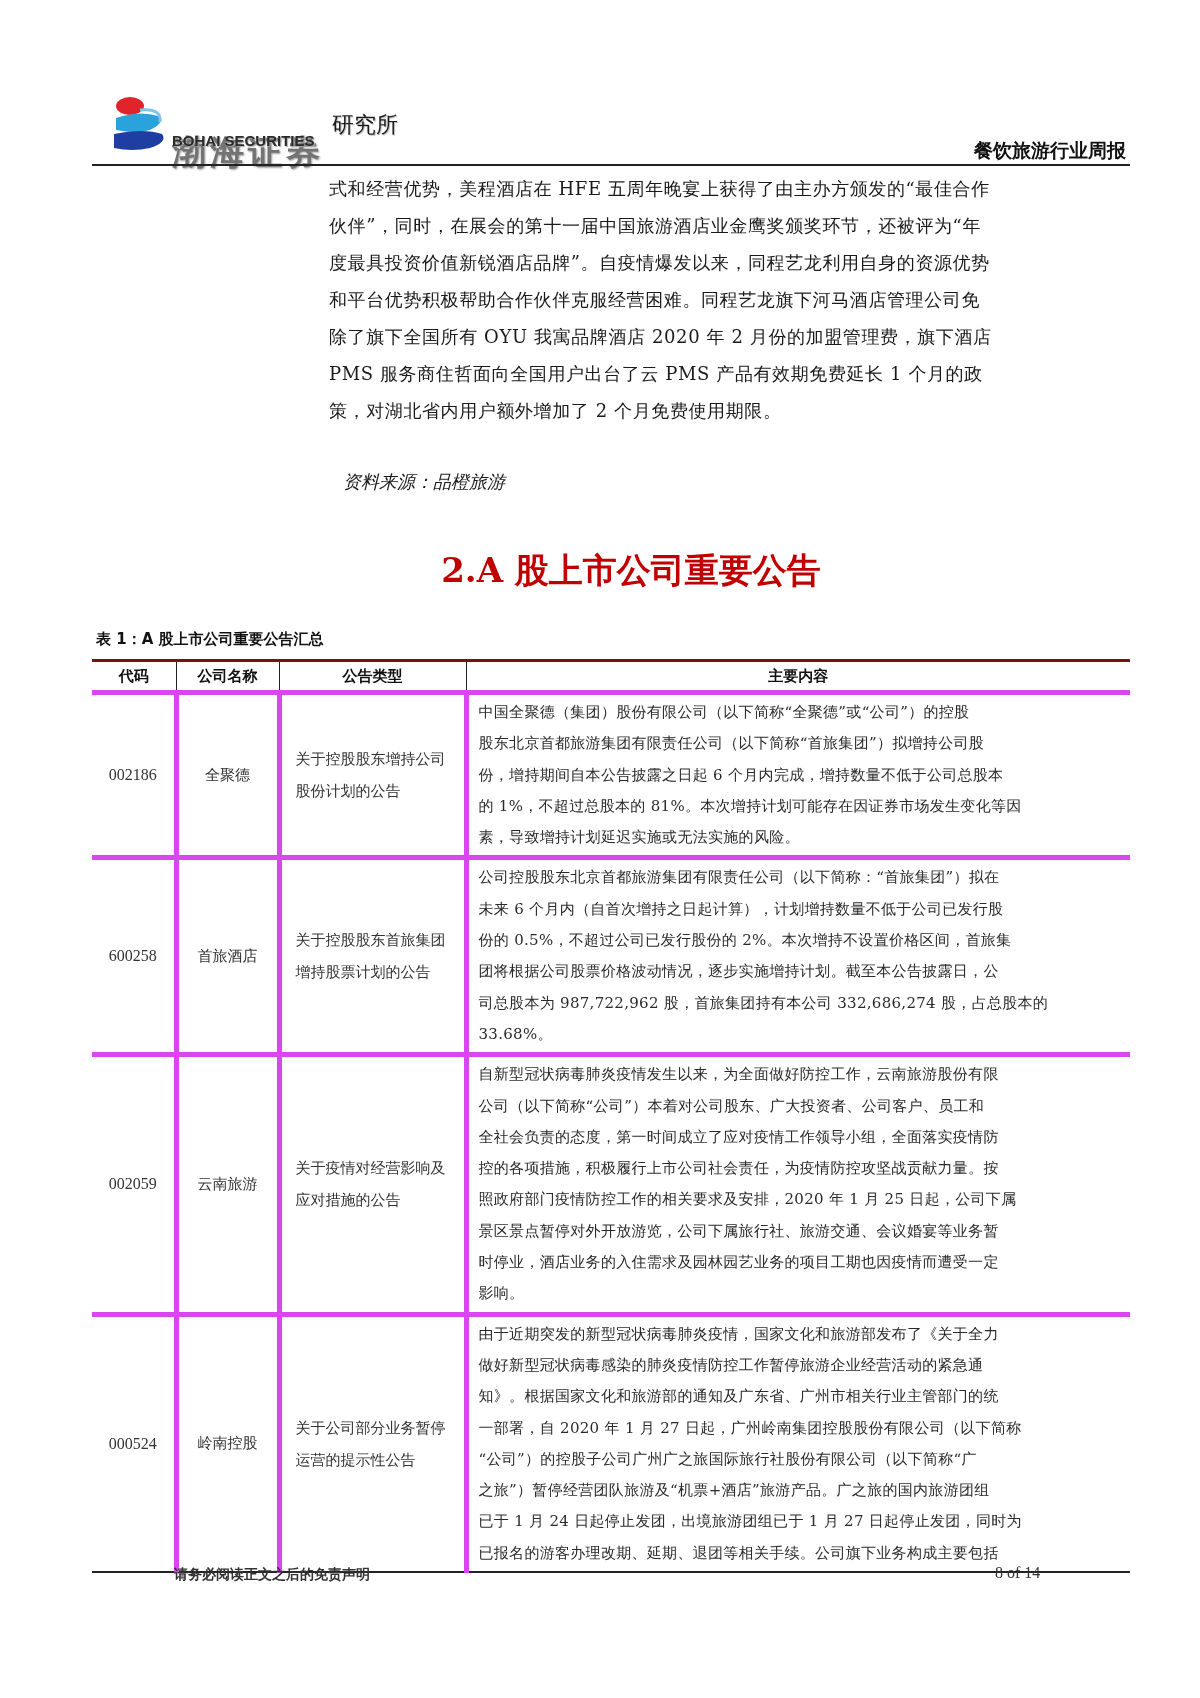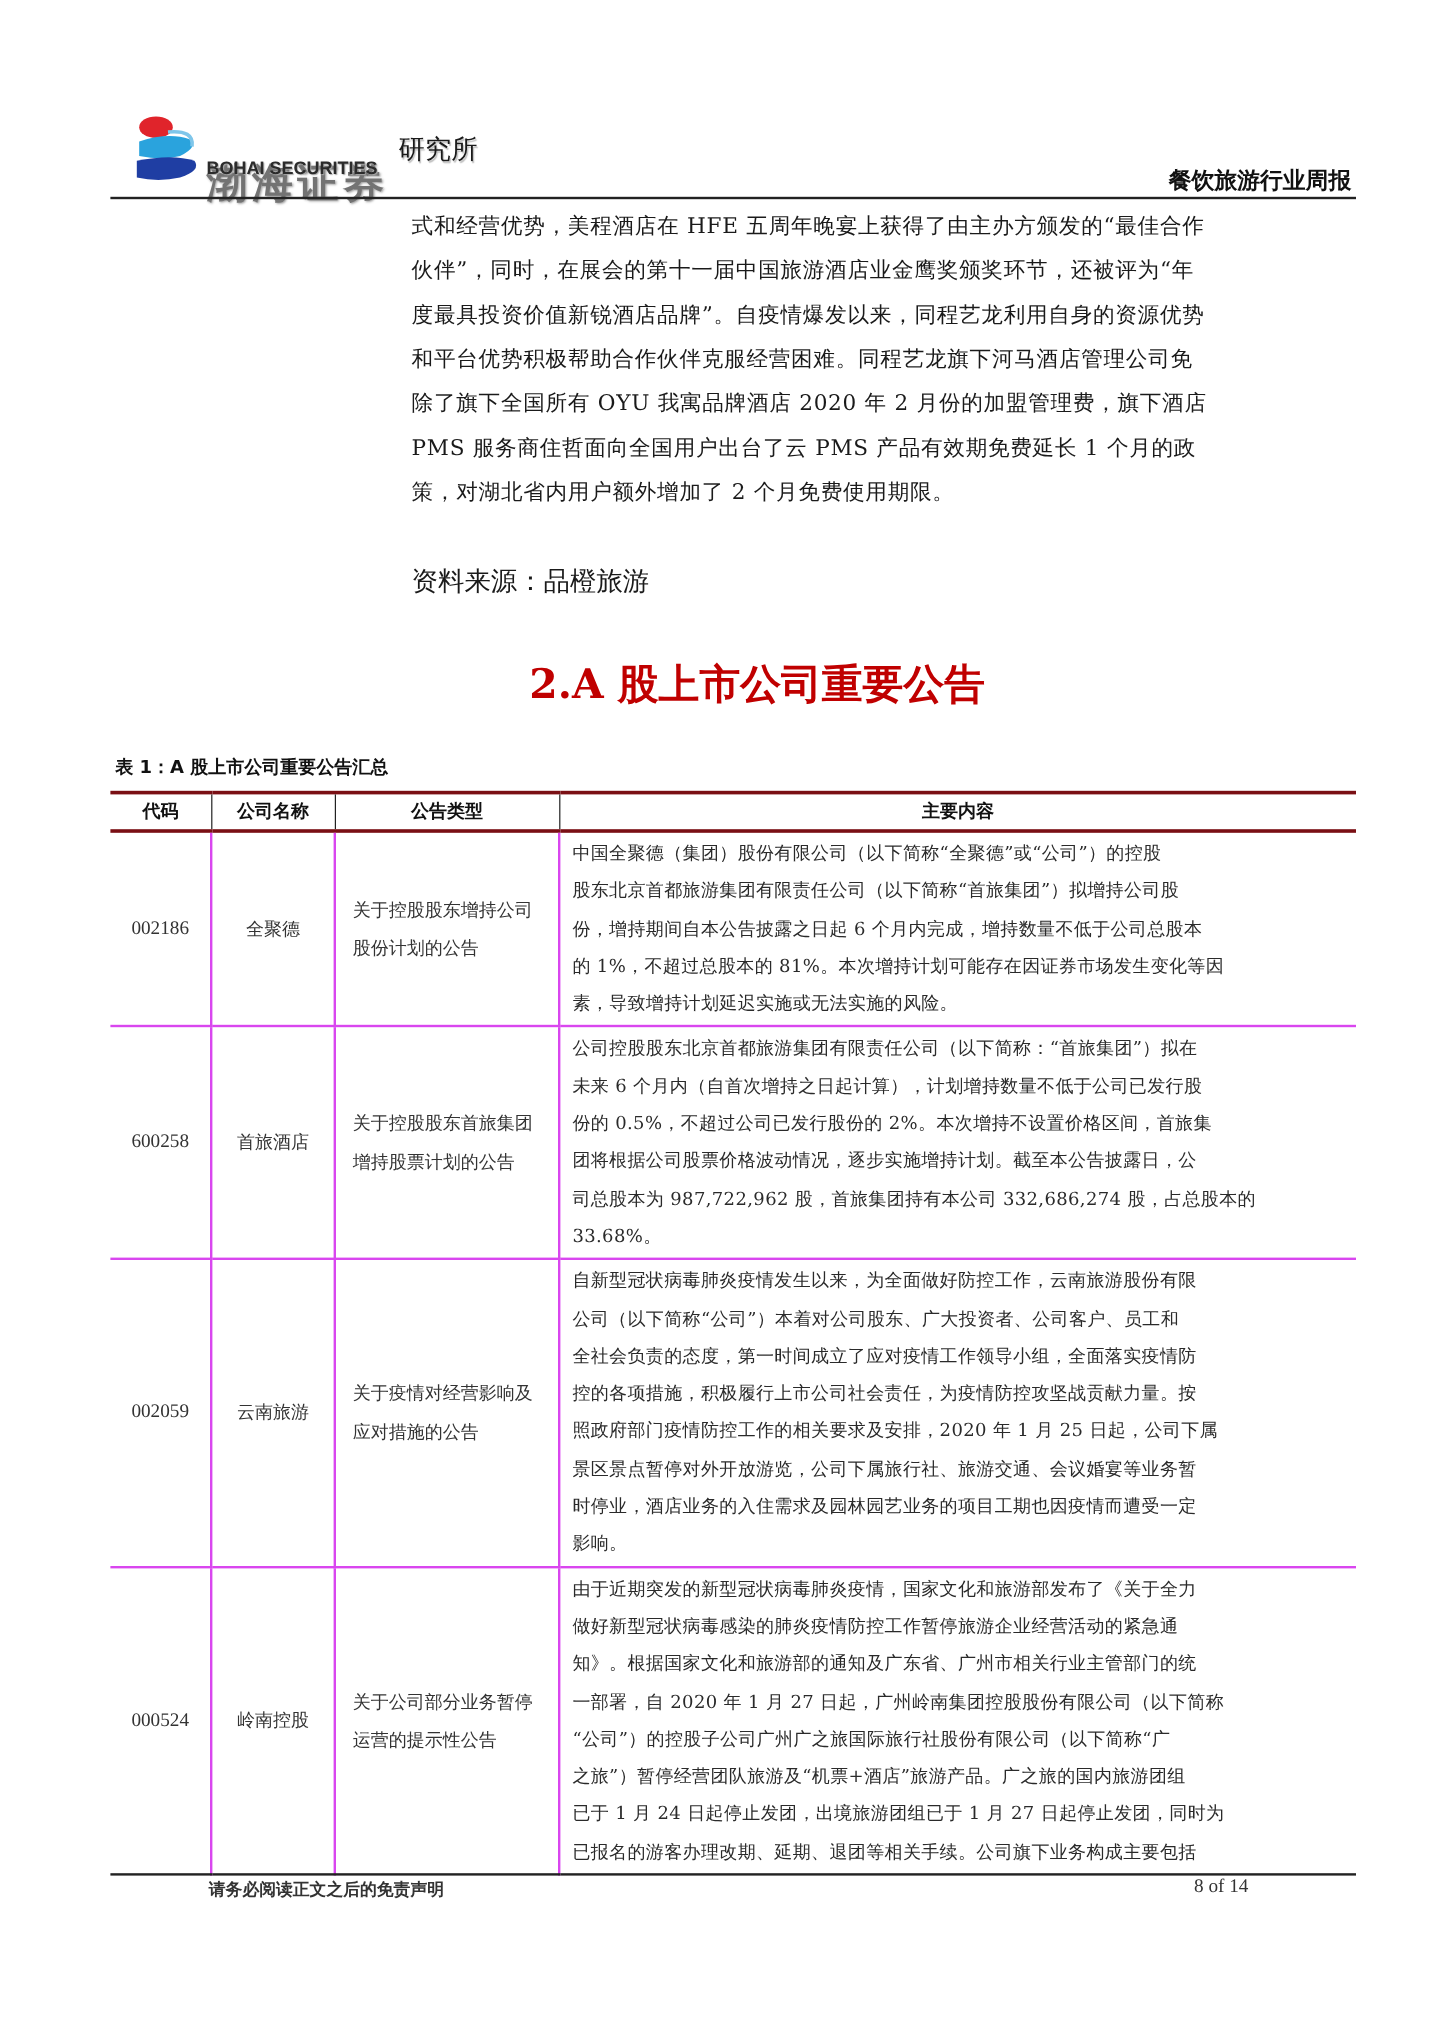--- a/index.html
+++ b/index.html
@@ -9,35 +9,35 @@
   
   .header { position: absolute; left: 92px; top: 80px; width: 1038px; height: 86px; }
   .logo { position: absolute; left: 18px; top: 12px; width: 60px; height: 62px; }
   .brand-cn { position: absolute; left: 80px; top: 14px; font-family: "DejaVu Serif", serif; font-size: 34px; font-weight: bold; letter-spacing: 4px; color: #737373; text-shadow: 1px 1px 2px #999; margin-top: 36px; }
   .brand-en { position: absolute; left: 80px; top: 52px; font-family: "Liberation Sans", sans-serif; font-size: 15px; font-weight: bold; color: #2b2b2b; letter-spacing: 0px; text-shadow: 1px 1px 1px #aaa; }
   .brand-inst { position: absolute; left: 240px; top: 30px; font-family: "DejaVu Sans", sans-serif; font-size: 22px; color: #1a1a1a; text-shadow: 1px 1px 1px #bbb; }
   .report-type { position: absolute; right: 4px; top: 58px; font-family: "DejaVu Sans", sans-serif; font-size: 19px; font-weight: bold; color: #111; }
   .header-rule { position: absolute; left: 92px; top: 164px; width: 1038px; height: 2px; background: #222; }
 
   
-  .para { position: absolute; left: 343px; top: 170px; width: 760px; }
+  .para { position: absolute; left: 329px; top: 170px; width: 760px; }
   .para-line { font-size: 18px; line-height: 37px; height: 37px; white-space: nowrap; color: #1a1a1a; letter-spacing: 0.6px; }
-  .source { position: absolute; left: 343px; top: 470px; font-size: 22px; color: #1a1a1a; }
+  .source { position: absolute; left: 343px; top: 470px; font-size: 18px; color: #1a1a1a; font-style: italic; }
 
   
   .section-title { position: absolute; left: 0; width: 1200px; top: 548px; text-align: center; font-size: 34px; font-weight: bold; color: #c00000; padding-left: 62px; }
 
   
   .table-caption { position: absolute; left: 96px; top: 630px; font-family: "DejaVu Sans", sans-serif; font-size: 15px; font-weight: bold; color: #111; }
   .table-wrap { position: absolute; left: 92px; top: 659px; width: 1038px; }
   table { border-collapse: collapse; width: 1038px; table-layout: fixed; }
   thead th { font-family: "DejaVu Sans", sans-serif; font-size: 15px; font-weight: bold; height: 32px; border-top: 3px solid #7a0f14; border-bottom: 3px solid #7a0f14; border-left: 1px solid #222; border-right: 1px solid #222; color: #111; }
   thead th:first-child { border-left: none; }
   thead th:last-child { border-right: none; }
-  tbody td { border: 2px solid #d946ef; font-size: 15px; color: #333; vertical-align: middle; }
+  tbody td { border: 5px solid #d946ef; font-size: 15px; color: #333; vertical-align: middle; }
   tbody td:first-child { border-left: none; }
   tbody td:last-child { border-right: none; }
   tbody tr:last-child td { border-bottom: 2px solid #222; }
   td.code { text-align: center; font-family: "Liberation Serif", serif; font-size: 16px; color: #333; }
   td.name { text-align: center; color: #333; }
   td.type { text-align: left; padding: 0 14px; line-height: 32px; color: #333; }
   td.content { padding: 2px 8px 2px 10px; line-height: 31.3px; color: #2a2a2a; text-align: justify; letter-spacing: 0.3px; }
   .c-line { display: block; white-space: nowrap; }
 
   

